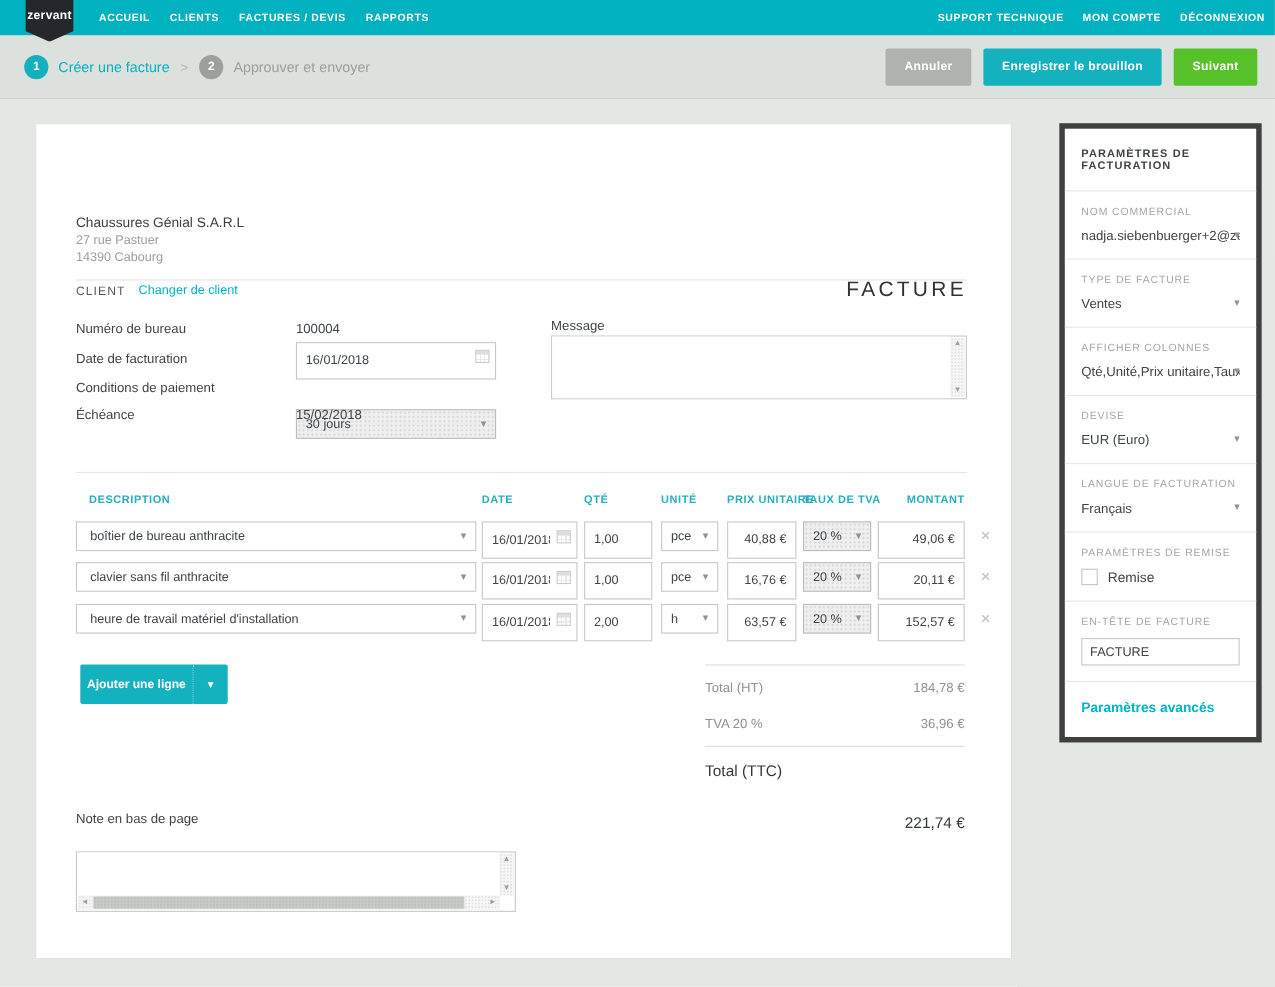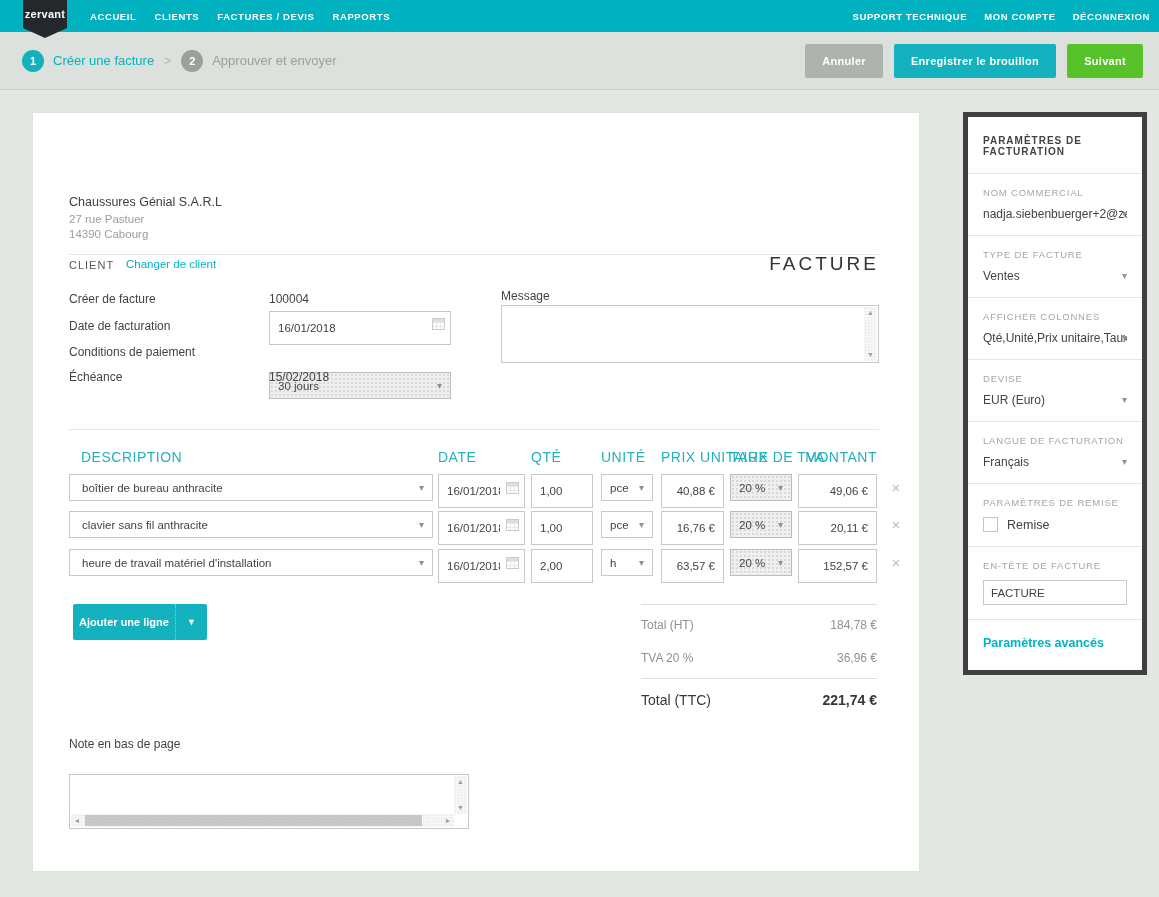--- a/index.html
+++ b/index.html
@@ -79,21 +79,21 @@
     font-size:7px; color:#9a9f9a; line-height:12px; cursor:pointer; }
   .vsb .up { top:0; } .vsb .down { bottom:0; }
   .hsb { position:absolute; left:1px; bottom:1px; height:13px; background-color:#f6f6f6;
     background-image:radial-gradient(#e2e2e2 0.8px, rgba(0,0,0,0) 0.8px); background-size:3px 3px; }
   .hsb .sb-arr { position:absolute; top:0; height:13px; width:12px; text-align:center;
     font-size:7px; color:#9a9f9a; line-height:13px; cursor:pointer; }
   .hsb .left { left:0; } .hsb .right { right:0; }
   .hsb .thumb { position:absolute; top:1px; bottom:1px; left:14px; right:32px; background-color:#c6c9c6;
     background-image:radial-gradient(#bcbfbc 0.8px, rgba(0,0,0,0) 0.8px); background-size:3px 3px; cursor:grab; }
   
-  .th { position:absolute; font-size:14px; font-weight:normal; letter-spacing:0.5px; color:#25b0bf; white-space:nowrap; }
+  .th { position:absolute; font-size:10px; font-weight:bold; letter-spacing:0.5px; color:#25b0bf; white-space:nowrap; }
   .line-row { position:absolute; left:36px; width:844px; height:27px; }
   .cell { position:absolute; top:0; height:27px; }
   .c-desc  { left:0;   width:364px; }
   .c-date  { left:369px; width:87px; }
   .c-qty   { left:462px; width:62px; }
   .c-unit  { left:532px; width:52px; }
   .c-price { left:592px; width:63px; }
   .c-tva   { left:661px; width:62px; }
   .c-amt   { left:729px; width:79px; }
   .c-del   { left:816px; width:22px; text-align:center; color:#b9bdb9; font-size:15px;
@@ -107,21 +107,21 @@
   .add-btn .drop { width:32px; border-left:1px dotted #7fd6dd; display:flex; align-items:center;
     justify-content:center; font-size:9px; }
   
   .totals { position:absolute; left:608px; top:491px; width:236px; }
   .totals .t-top { border-top:1px solid #dddfdd; }
   .t-row { display:flex; justify-content:space-between; font-size:12px; color:#8e938e; }
   .t-row.first { padding-top:13px; }
   .t-row.second { padding-top:19px; }
   .t-rule { border-top:1px solid #dddfdd; margin-top:13px; }
   .t-row.grand { padding-top:13px; font-size:14px; color:#34383c; }
-  .t-row.grand .t-val { font-weight:bold; }
+  .t-row.grand .t-val { font-weight:normal;margin-top:48px; }
   
   .sidebar { position:absolute; left:963px; top:112px; width:184px; background:#fff;
     border:5px solid #404040; }
   .sb-sec { padding:13px 15px 14px 15px; border-bottom:1px solid #e4e7e4; }
   .sb-sec:last-child { border-bottom:none; }
   .sb-title { font-size:10px; letter-spacing:1px; color:#3f443f; font-weight:bold; padding:18px 15px 16px 15px; }
   .sb-label { font-size:9.5px; letter-spacing:0.8px; color:#a3a8a3; margin-bottom:9px; }
   .sb-value { position:relative; font-size:12px; color:#3f4448; padding-right:16px; cursor:pointer;
     white-space:nowrap; overflow:hidden; }
   .sb-value .arr { position:absolute; right:0; top:1px; color:#8f948f; font-size:10px; }
@@ -173,21 +173,21 @@
   <span class="abs doc-title" style="right:40px; top:140px;">FACTURE</span>
 
   <div class="abs" style="left:36px; top:82px;">
     <div class="client-name">Chaussures Génial S.A.R.L</div>
     <div class="client-addr">27 rue Pastuer</div>
     <div class="client-addr">14390 Cabourg</div>
   </div>
 
   <div class="hline" style="top:141px;"></div>
 
-  <span class="abs f-label" style="left:36px; top:179px;">Créer de facture</span>
+  <span class="abs f-label" style="left:36px; top:179px;">Numéro de bureau</span>
   <span class="abs f-text" style="left:236px; top:179px;">100004</span>
 
   <span class="abs f-label" style="left:36px; top:206px;">Date de facturation</span>
   <div class="abs date-box" style="left:236px; top:198px; width:182px;">
     <input class="inp" value="16/01/2018" style="">
     <span class="cal-icon"></span>
   </div>
 
   <span class="abs f-label" style="left:36px; top:232px;">Conditions de paiement</span>
   <div class="abs combo dotted pad8" style="left:236px; top:225px; width:182px; border-color:#b9bdb9;">

